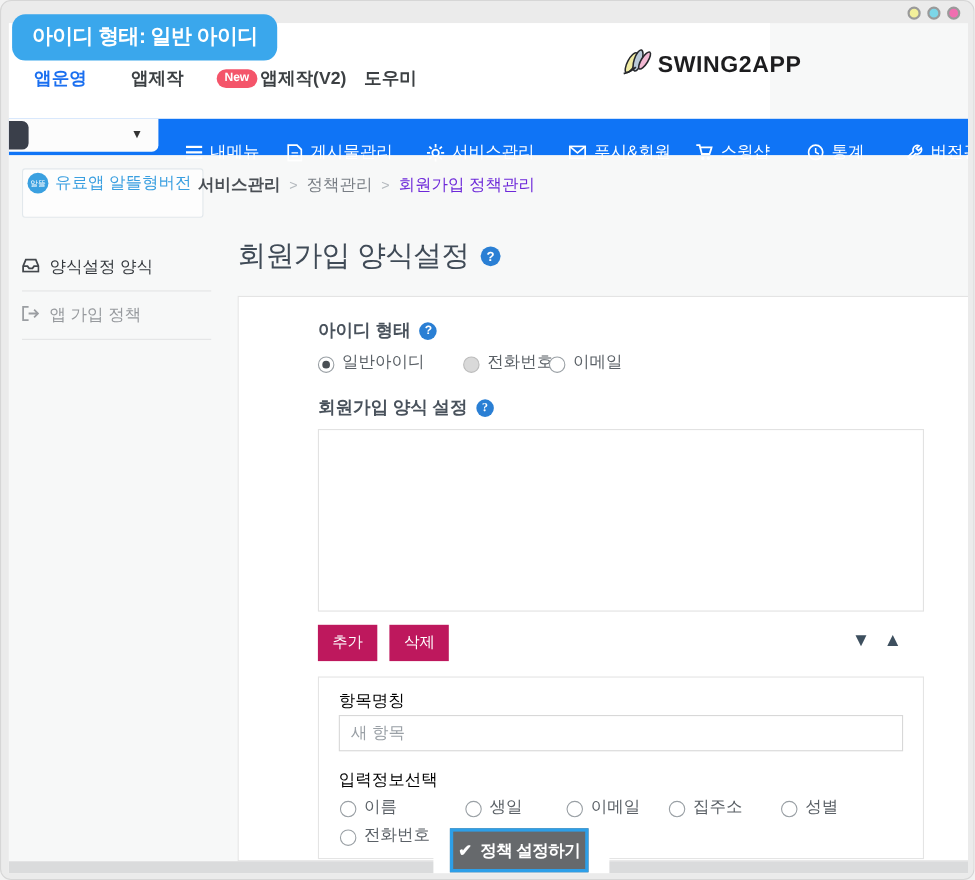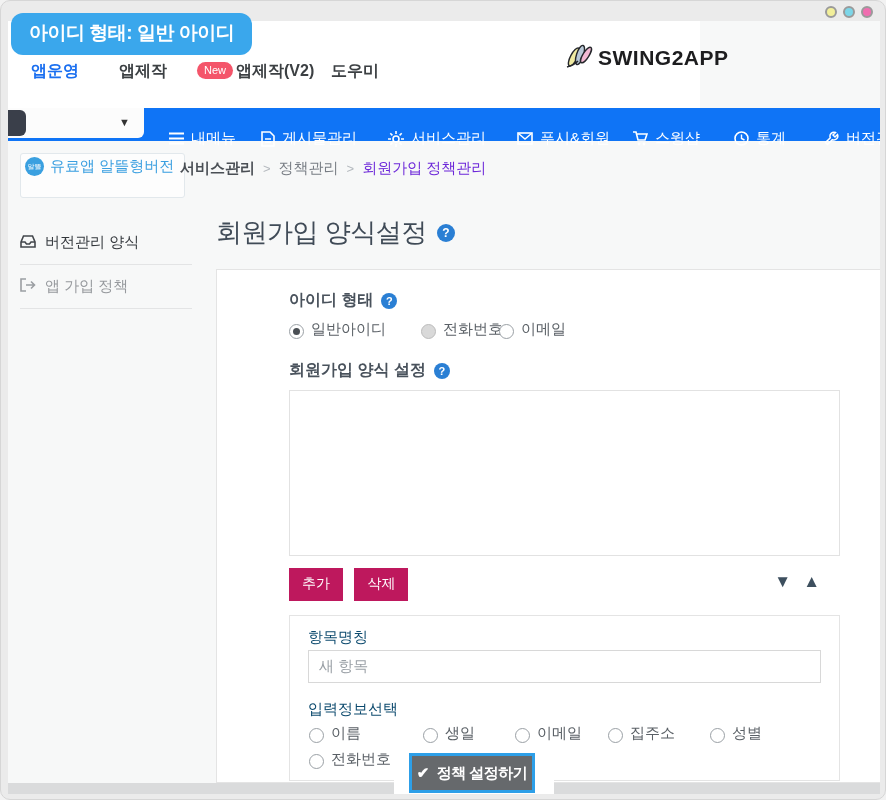--- a/index.html
+++ b/index.html
@@ -17,21 +17,21 @@
       padding:7px 18px 9px 18px; border-radius:12px; letter-spacing:-0.5px; }
 
   .app { position:absolute; left:7px; top:20px; width:872px; height:773px;
          background:#f7f8f8; overflow:hidden; }
 
   
   .header { position:absolute; left:0; top:0; width:692px; height:87px; background:#fff; }
   .nav-item { position:absolute; top:40px; font-size:16px; font-weight:bold; color:#3c4043; cursor:pointer; }
   .nav-item.active { color:#1a6ff0; }
   .new-badge { display:inline-block; background:#f4556a; color:#fff; font-size:11px;
-      font-weight:normal; padding:2px 7px 3px; border-radius:9px; margin-right:3px; vertical-align:2px; }
+      font-weight:bold; padding:2px 7px 3px; border-radius:9px; margin-right:3px; vertical-align:2px; }
   .logo { position:absolute; left:556px; top:22px; display:flex; align-items:center; gap:4px; }
   .logo-text { font-size:21px; font-weight:bold; color:#1d1d1f; letter-spacing:0.5px; }
 
   
   .menubar { position:absolute; left:0; top:87px; width:872px; height:33px; background:#0f74f6; }
   .app-select { position:absolute; left:0; top:0; width:136px; height:30px; background:#fcfcfc;
       border-radius:0 0 6px 0; overflow:hidden; }
   .app-select .appicon { position:absolute; left:-10px; top:2px; width:28px; height:26px;
       background:#3a3f4a; border-radius:6px; }
   .app-select .caret { position:absolute; right:14px; top:8px; font-size:11px; color:#333; }
@@ -76,21 +76,21 @@
   .radio.filled { background:#d9d9d9; border-color:#bcbcbc; }
   .empty-box { position:absolute; left:72px; top:120px; width:551px; height:166px;
       background:#fff; border:1px solid #e2e2e2; }
   .toolbar { position:absolute; left:72px; top:298px; width:551px; height:34px; }
   .tool-btn { display:inline-block; background:#be185d; color:#fff; font-size:14px;
       padding:7px 13px 8px; margin-right:7px; cursor:pointer; }
   .order-arrows { position:absolute; right:8px; top:4px; color:#3d4f5e; font-size:17px; letter-spacing:12px; cursor:pointer; }
 
   .item-panel { position:absolute; left:72px; top:345px; width:551px; height:166px;
       border:1px solid #e4e4e4; background:#fff; }
-  .field-label { position:absolute; font-size:15px; color:#0c4a6e; font-weight:500; }
+  .field-label { position:absolute; font-size:15px; color:#000000; font-weight:500; }
   .name-input { position:absolute; left:18px; top:34px; width:513px; height:33px;
       border:1px solid #d8d8d8; font-size:15px; color:#9aa0a6; padding-left:10px;
       font-family:"Liberation Sans", sans-serif; background:#fff; }
   .info-radio { position:absolute; display:flex; align-items:flex-end; font-size:15px; color:#5a6066; white-space:nowrap; }
 
   .bottom-strip { position:absolute; left:0; right:0; top:762px; height:11px; background:#dadbdc; }
   .btn-patch { position:absolute; left:386px; top:733px; width:160px; height:40px; background:#fff; z-index:5; }
   .submit-btn { position:absolute; left:401px; top:732px; width:126px; height:40px; z-index:6;
       background:#66696c; border:3px solid #2d9fe8; color:#fff; font-size:15px; font-weight:bold;
       display:flex; align-items:center; justify-content:center; gap:8px; cursor:pointer;
@@ -218,21 +218,21 @@
     </div>
 
     <div class="sidebar">
       <div class="side-item active">
         <span>
           <svg width="16" height="14" viewBox="0 0 16 14">
               <path d="M1 8l2.5-6h9L15 8v5H1z" fill="none" stroke="#43474c" stroke-width="1.6"></path>
               <path d="M1 8h4l1.5 2h3L11 8h4" fill="none" stroke="#43474c" stroke-width="1.6"></path>
             </svg>
         </span>
-        <span>버전관리 양식</span>
+        <span>양식설정 양식</span>
       </div>
       <div class="side-item inactive">
         <span>
           <svg width="16" height="14" viewBox="0 0 16 14">
               <path d="M6 1H1v12h5" fill="none" stroke="#9b9ea2" stroke-width="1.6"></path>
               <path d="M6 7h8M11 3.5L14.5 7 11 10.5" fill="none" stroke="#9b9ea2" stroke-width="1.6"></path>
             </svg>
         </span>
         <span>앱 가입 정책</span>
       </div>
@@ -256,21 +256,21 @@
       </div>
       <div class="radio-row" style="left:204px; top:50px;">
         <span class="radio filled"></span>
         <span>전화번호</span>
       </div>
       <div class="radio-row" style="left:282px; top:50px;">
         <span class="radio"></span>
         <span>이메일</span>
       </div>
 
-      <div class="sec-label" style="left:72px; top:90px;">
+      <div class="sec-label" style="left:72px; top:90px;font-family:Liberation Serif, serif;">
         <span>회원가입 양식 설정</span>
         <span class="help small">?</span>
       </div>
 
       <div class="empty-box"></div>
 
       <div class="toolbar">
         <span class="tool-btn">추가</span>
         <span class="tool-btn">삭제</span>
         <span class="order-arrows">

